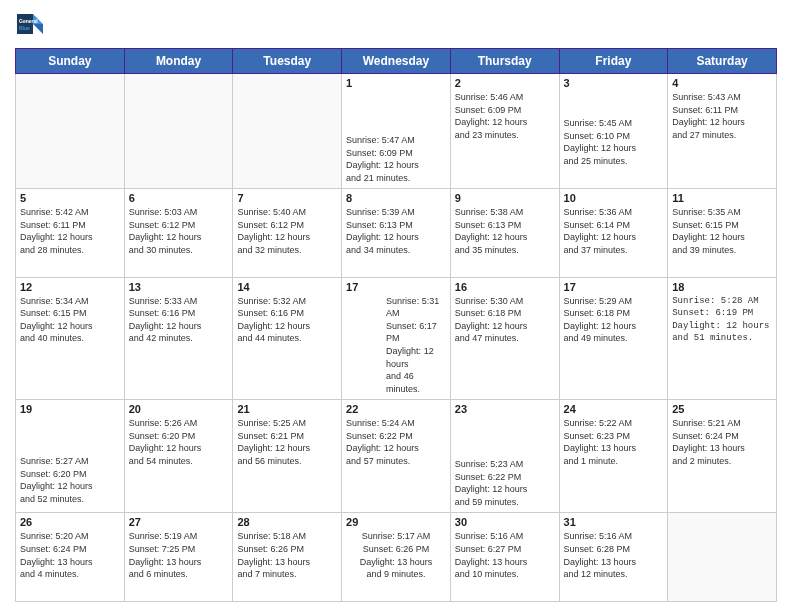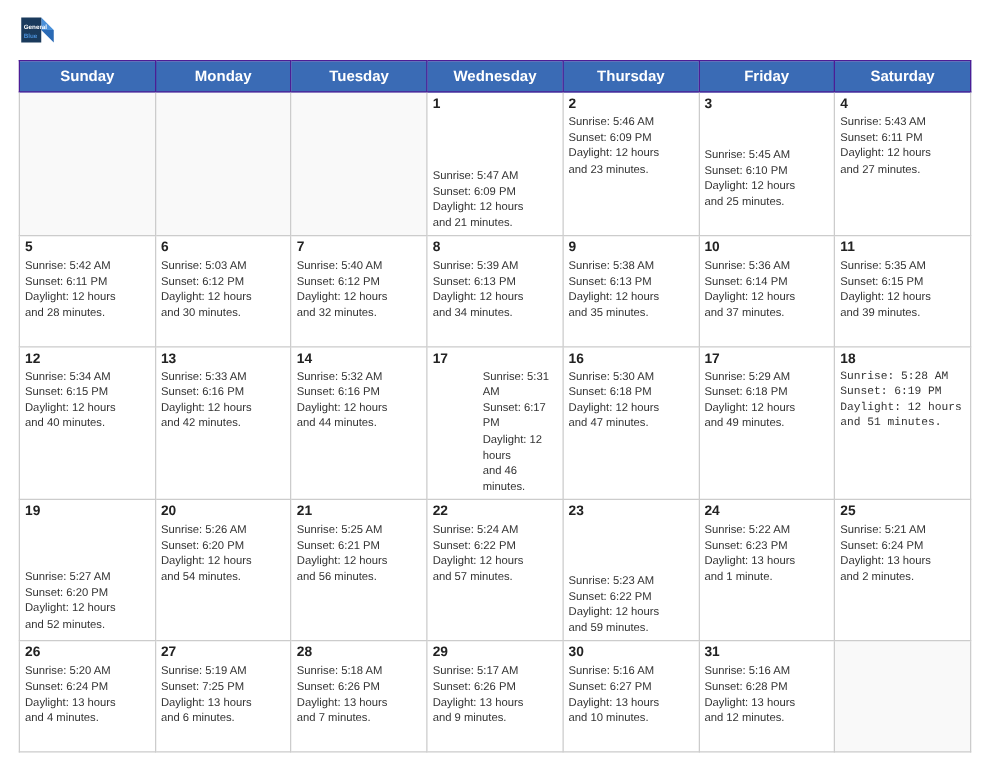--- a/index.html
+++ b/index.html
@@ -318,21 +318,21 @@
           </td>
           <td>
             <div class="day-number">28</div>
             <div class="cell-content" style="white-space: pre-line;">Sunrise: 5:18 AM
 Sunset: 6:26 PM
 Daylight: 13 hours
 and 7 minutes.</div>
           </td>
           <td>
             <div class="day-number">29</div>
-            <div class="cell-content" style="white-space: pre-line;">Sunrise: 5:17 AM
+            <div class="cell-content" style="white-space: pre-line; text-align: center;">Sunrise: 5:17 AM
 Sunset: 6:26 PM
 Daylight: 13 hours
 and 9 minutes.</div>
           </td>
           <td>
             <div class="day-number">30</div>
             <div class="cell-content" style="white-space: pre-line;">Sunrise: 5:16 AM
 Sunset: 6:27 PM
 Daylight: 13 hours
 and 10 minutes.</div>

